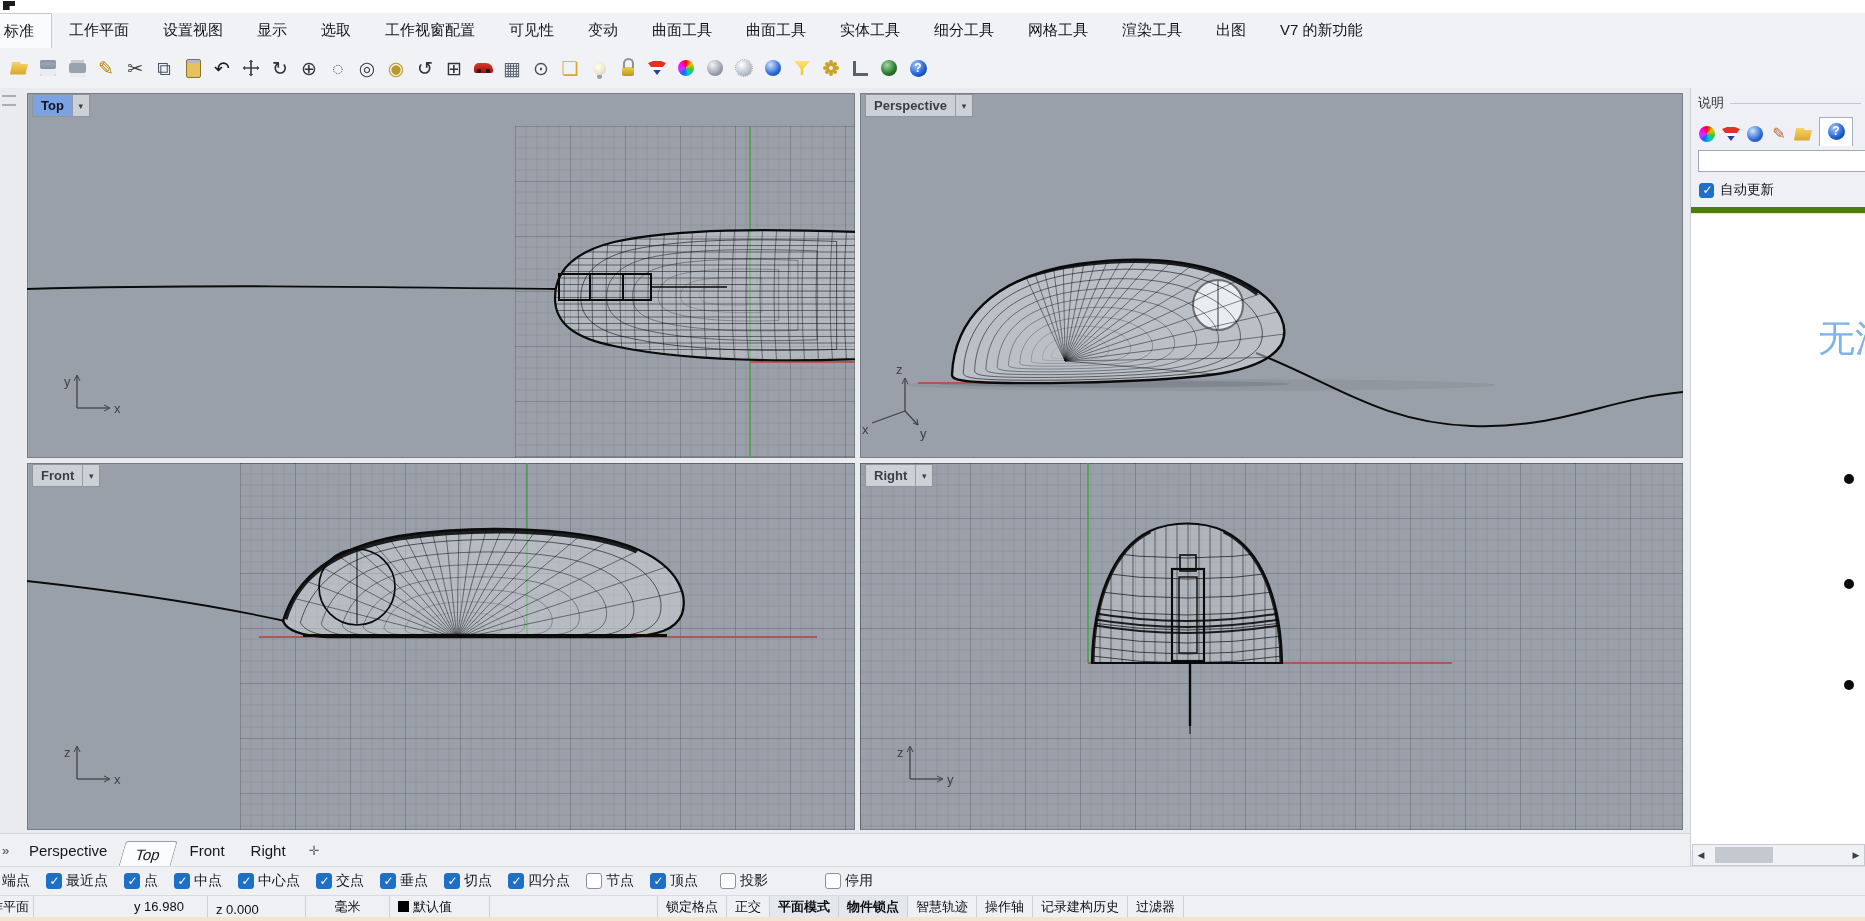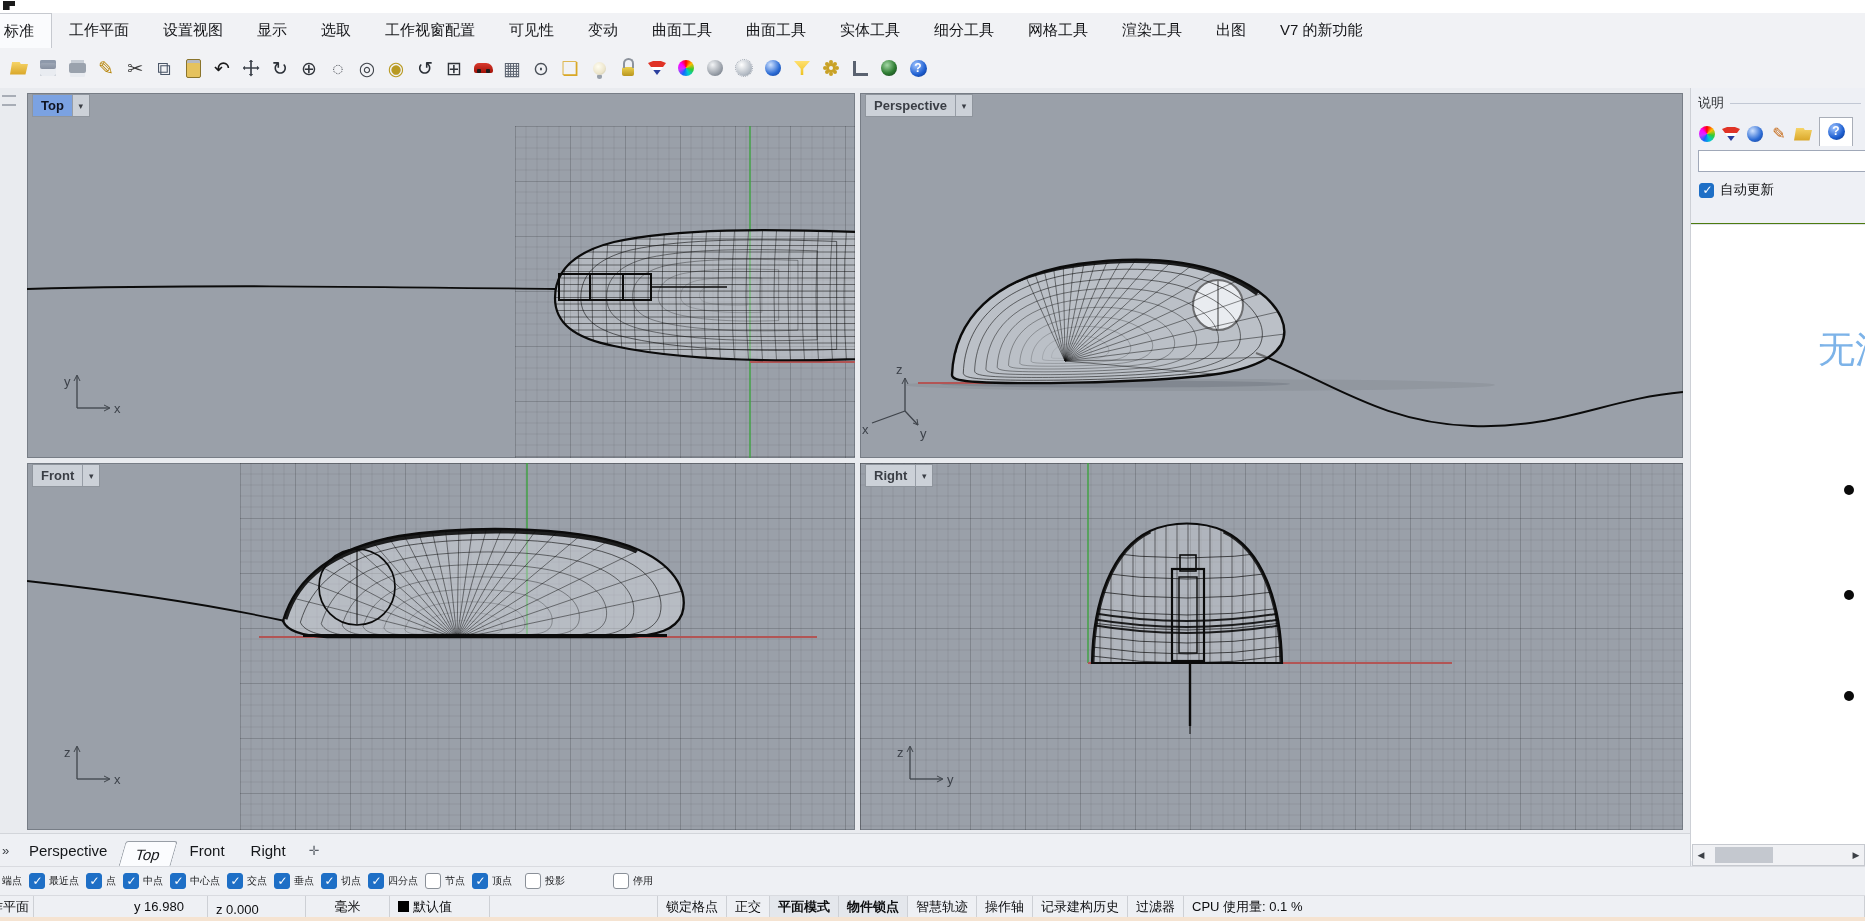--- a/index.html
+++ b/index.html
@@ -83,41 +83,41 @@
   
   .sidebar{position:absolute;left:1690px;top:88px;width:175px;height:778px;background:#eef0f5;
            border-left:1px solid #cdd0d6;box-sizing:border-box;}
   .sb-head{display:flex;align-items:center;gap:6px;padding:6px 0 2px 7px;font-size:13px;color:#2a2c30;}
   .sb-rule{flex:1;height:1px;background:#c2c8d4;margin-right:4px;}
   .sb-tabs{display:flex;align-items:flex-end;gap:2px;padding:2px 0 0 5px;height:30px;}
   .sb-tabs .tbi{width:22px;height:24px;font-size:16px;}
   .sb-sel{border:1px solid #a9aeb8;border-bottom:none;background:#fff;padding:1px 5px 3px 5px;margin-left:3px;}
   .sb-input{display:block;width:160px;margin:4px 0 0 7px;height:20px;border:1px solid #a0a8b8;background:#fff;
             font-size:12px;padding:0 4px;}
-  .sb-auto{display:flex;align-items:center;gap:6px;padding:9px 0 24px 8px;font-size:13.5px;color:#17181a;
-           border-bottom:1px solid #4d7c0f;}
+  .sb-auto{display:flex;align-items:center;gap:6px;padding:9px 0 8px 8px;font-size:13.5px;color:#17181a;
+           border-bottom:6px solid #4d7c0f;}
   .sb-content{position:relative;margin-top:0;height:636px;background:#ffffff;border-top:1px solid #e0e2e8;overflow:hidden;}
   .sb-heading{position:absolute;left:127px;top:100px;font-size:37px;color:#7db3e8;white-space:nowrap;}
   .sb-bullet{position:absolute;right:11px;width:10px;height:10px;border-radius:50%;background:#0a0a0a;}
   .sb-scroll{position:absolute;left:1px;bottom:0;width:173px;height:22px;background:#f0f1f4;
              border:1px solid #c6c9cf;box-sizing:border-box;display:flex;align-items:center;}
   .sb-ar{width:16px;text-align:center;font-size:9px;color:#3c4046;}
   .sb-track{flex:1;height:100%;position:relative;}
   .sb-thumb{position:absolute;left:6px;top:2px;width:58px;height:16px;background:#c4c8cf;}
   
   .vtabs{position:absolute;left:0;top:833px;width:1690px;height:33px;background:#eef0f4;
          border-top:1px solid #d2d5da;display:flex;align-items:center;font-size:15px;}
   .vt-ovf{width:14px;padding-left:2px;font-size:13px;color:#3c4046;}
   .vtab{padding:4px 13px;color:#15171a;white-space:nowrap;}
   .vtab.sel{background:#fbfcfe;border:1px solid #989ea6;border-bottom:none;border-radius:3px 3px 0 0;
             transform:skewX(-16deg);margin:3px 2px 0 2px;align-self:flex-end;}
   .vt-add{margin-left:10px;color:#5a6068;font-size:13px;}
   
   .osnap{position:absolute;left:0;top:866px;width:1865px;height:29px;background:#eef0f4;border-top:1px solid #d9dbe0;
-         display:flex;align-items:center;gap:7px;padding-left:2px;box-sizing:border-box;font-size:10px;}
+         display:flex;align-items:center;gap:16px;padding-left:2px;box-sizing:border-box;font-size:14px;}
   .os-item{display:flex;align-items:center;gap:4px;white-space:nowrap;}
   .cb{display:inline-block;width:16px;height:16px;border-radius:3px;background:#fff;border:1px solid #8a9098;
       box-sizing:border-box;position:relative;flex:none;}
   .cb.on{background:#1e6fc6;border-color:#1e6fc6;}
   .cb.on::after{content:"✓";position:absolute;left:2.5px;top:-0.5px;color:#fff;font-size:12px;font-weight:700;}
   .cb.small{width:15px;height:15px;}
   
   .statusbar{position:absolute;left:0;top:895px;width:1865px;height:22px;background:#eef0f4;border-top:1px solid #d9dbe0;
              display:flex;align-items:stretch;font-size:13px;color:#0d0e10;box-sizing:border-box;}
   .cell{display:flex;align-items:center;padding:0 8px;border-right:1px solid #cdd0d5;white-space:nowrap;box-sizing:border-box;}
@@ -603,18 +603,15 @@
       </div>
       <div class="cell">
         <span>操作轴</span>
       </div>
       <div class="cell">
         <span>记录建构历史</span>
       </div>
       <div class="cell">
         <span>过滤器</span>
       </div>
-      <div class="cell" style="flex: 1 0 auto;">
-        <span>CPU 使用量: 0.1 %</span>
-      </div>
     </div>
   <div class="bottomstrip"></div>
 </div>
 
 </body></html>

